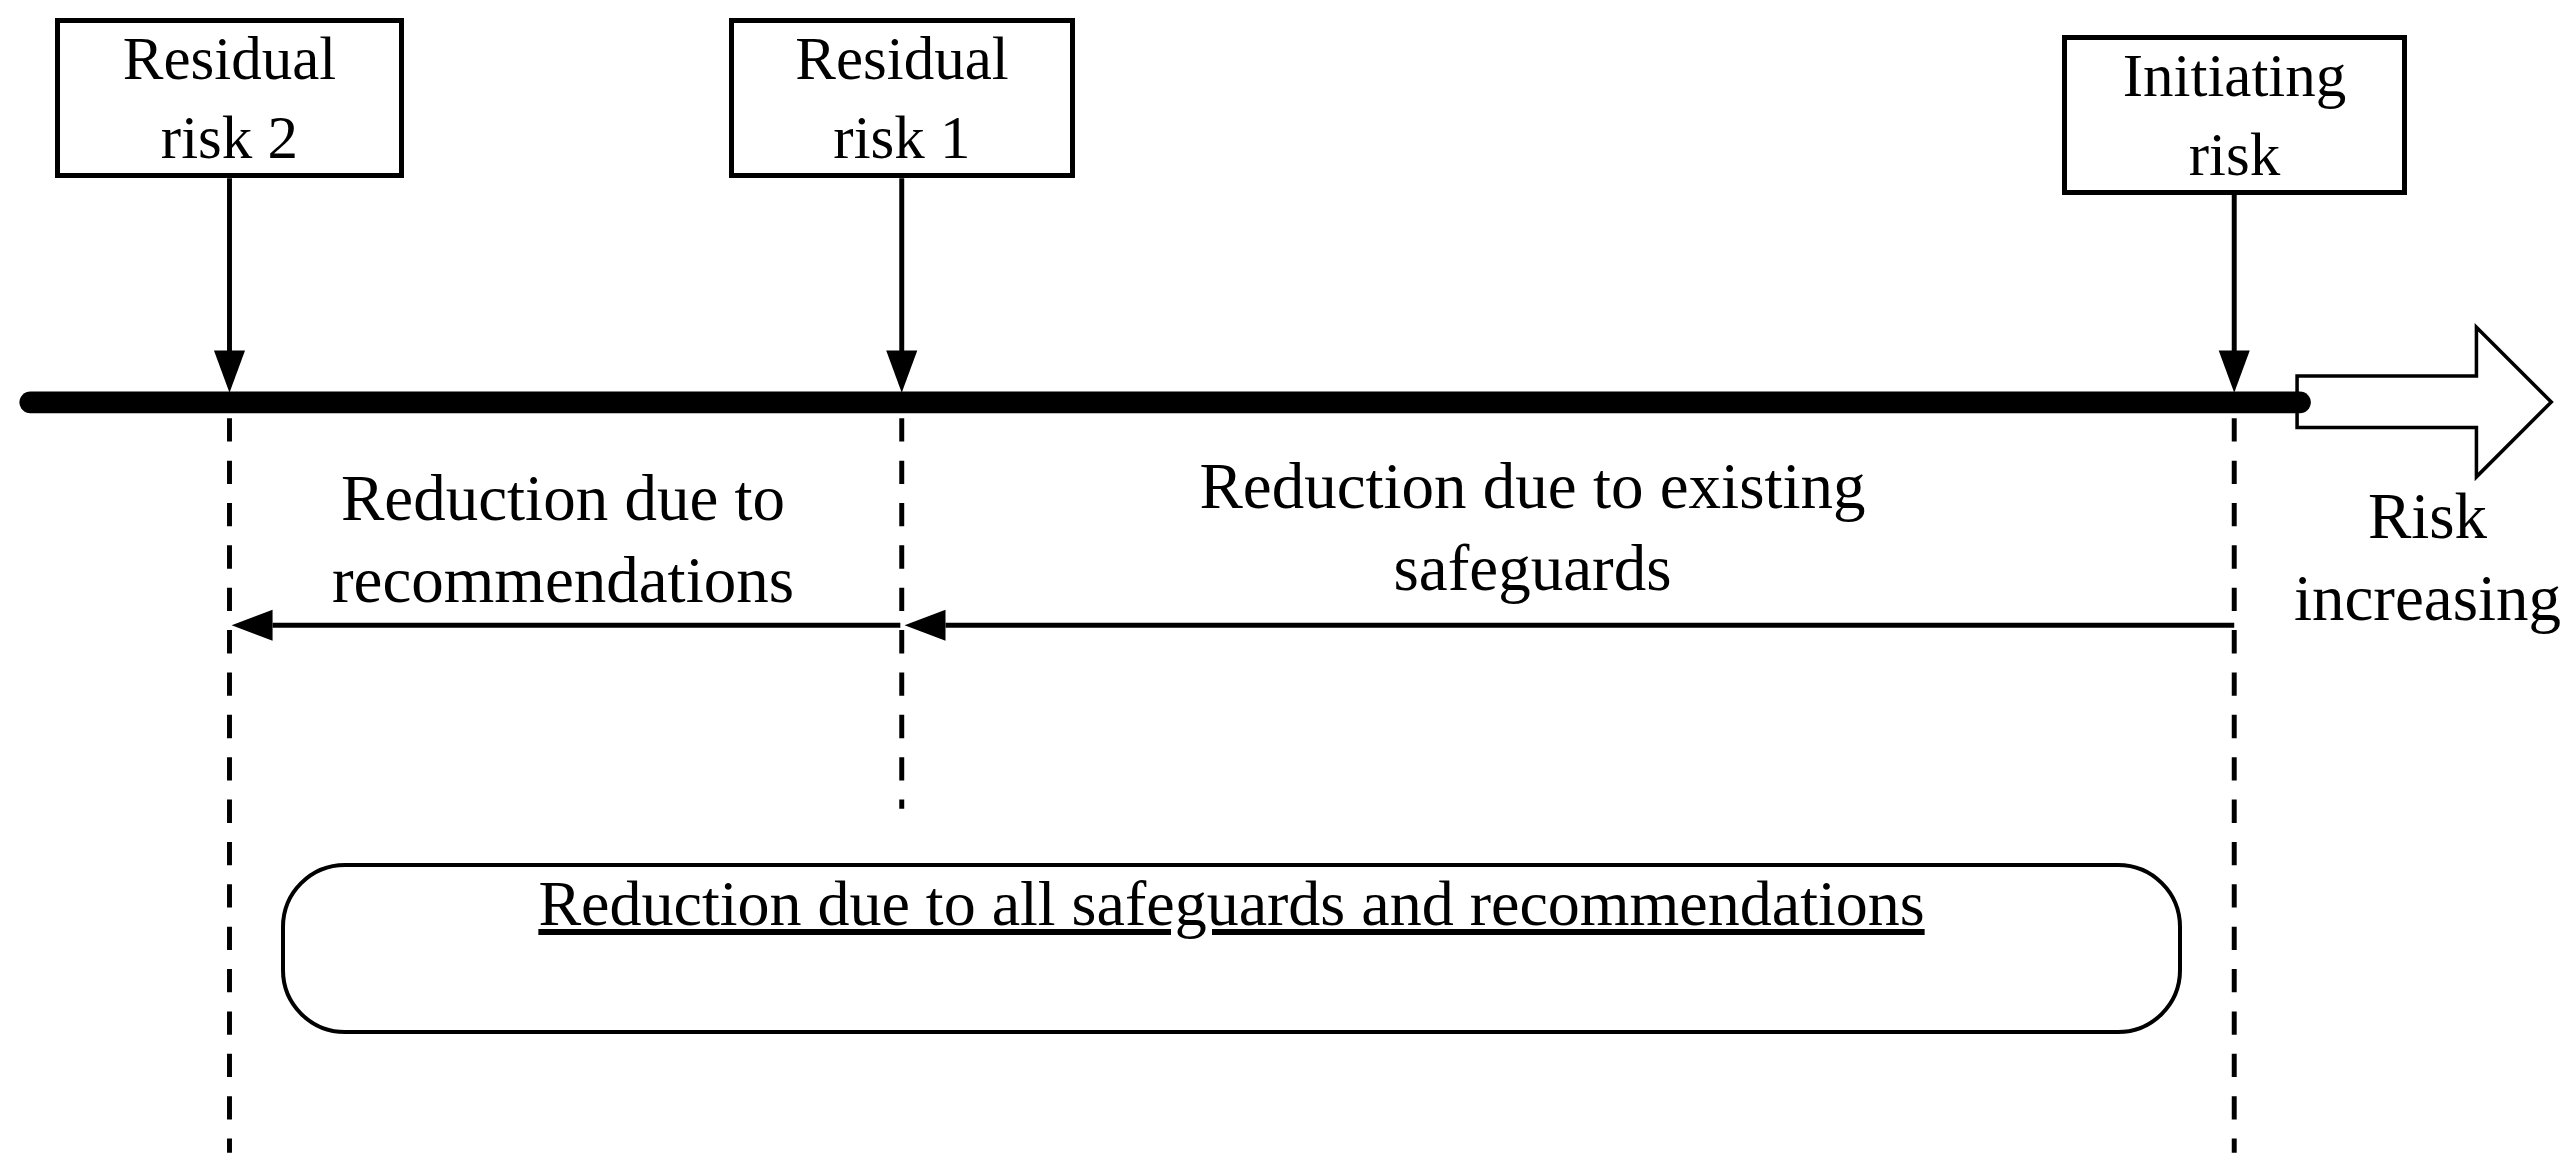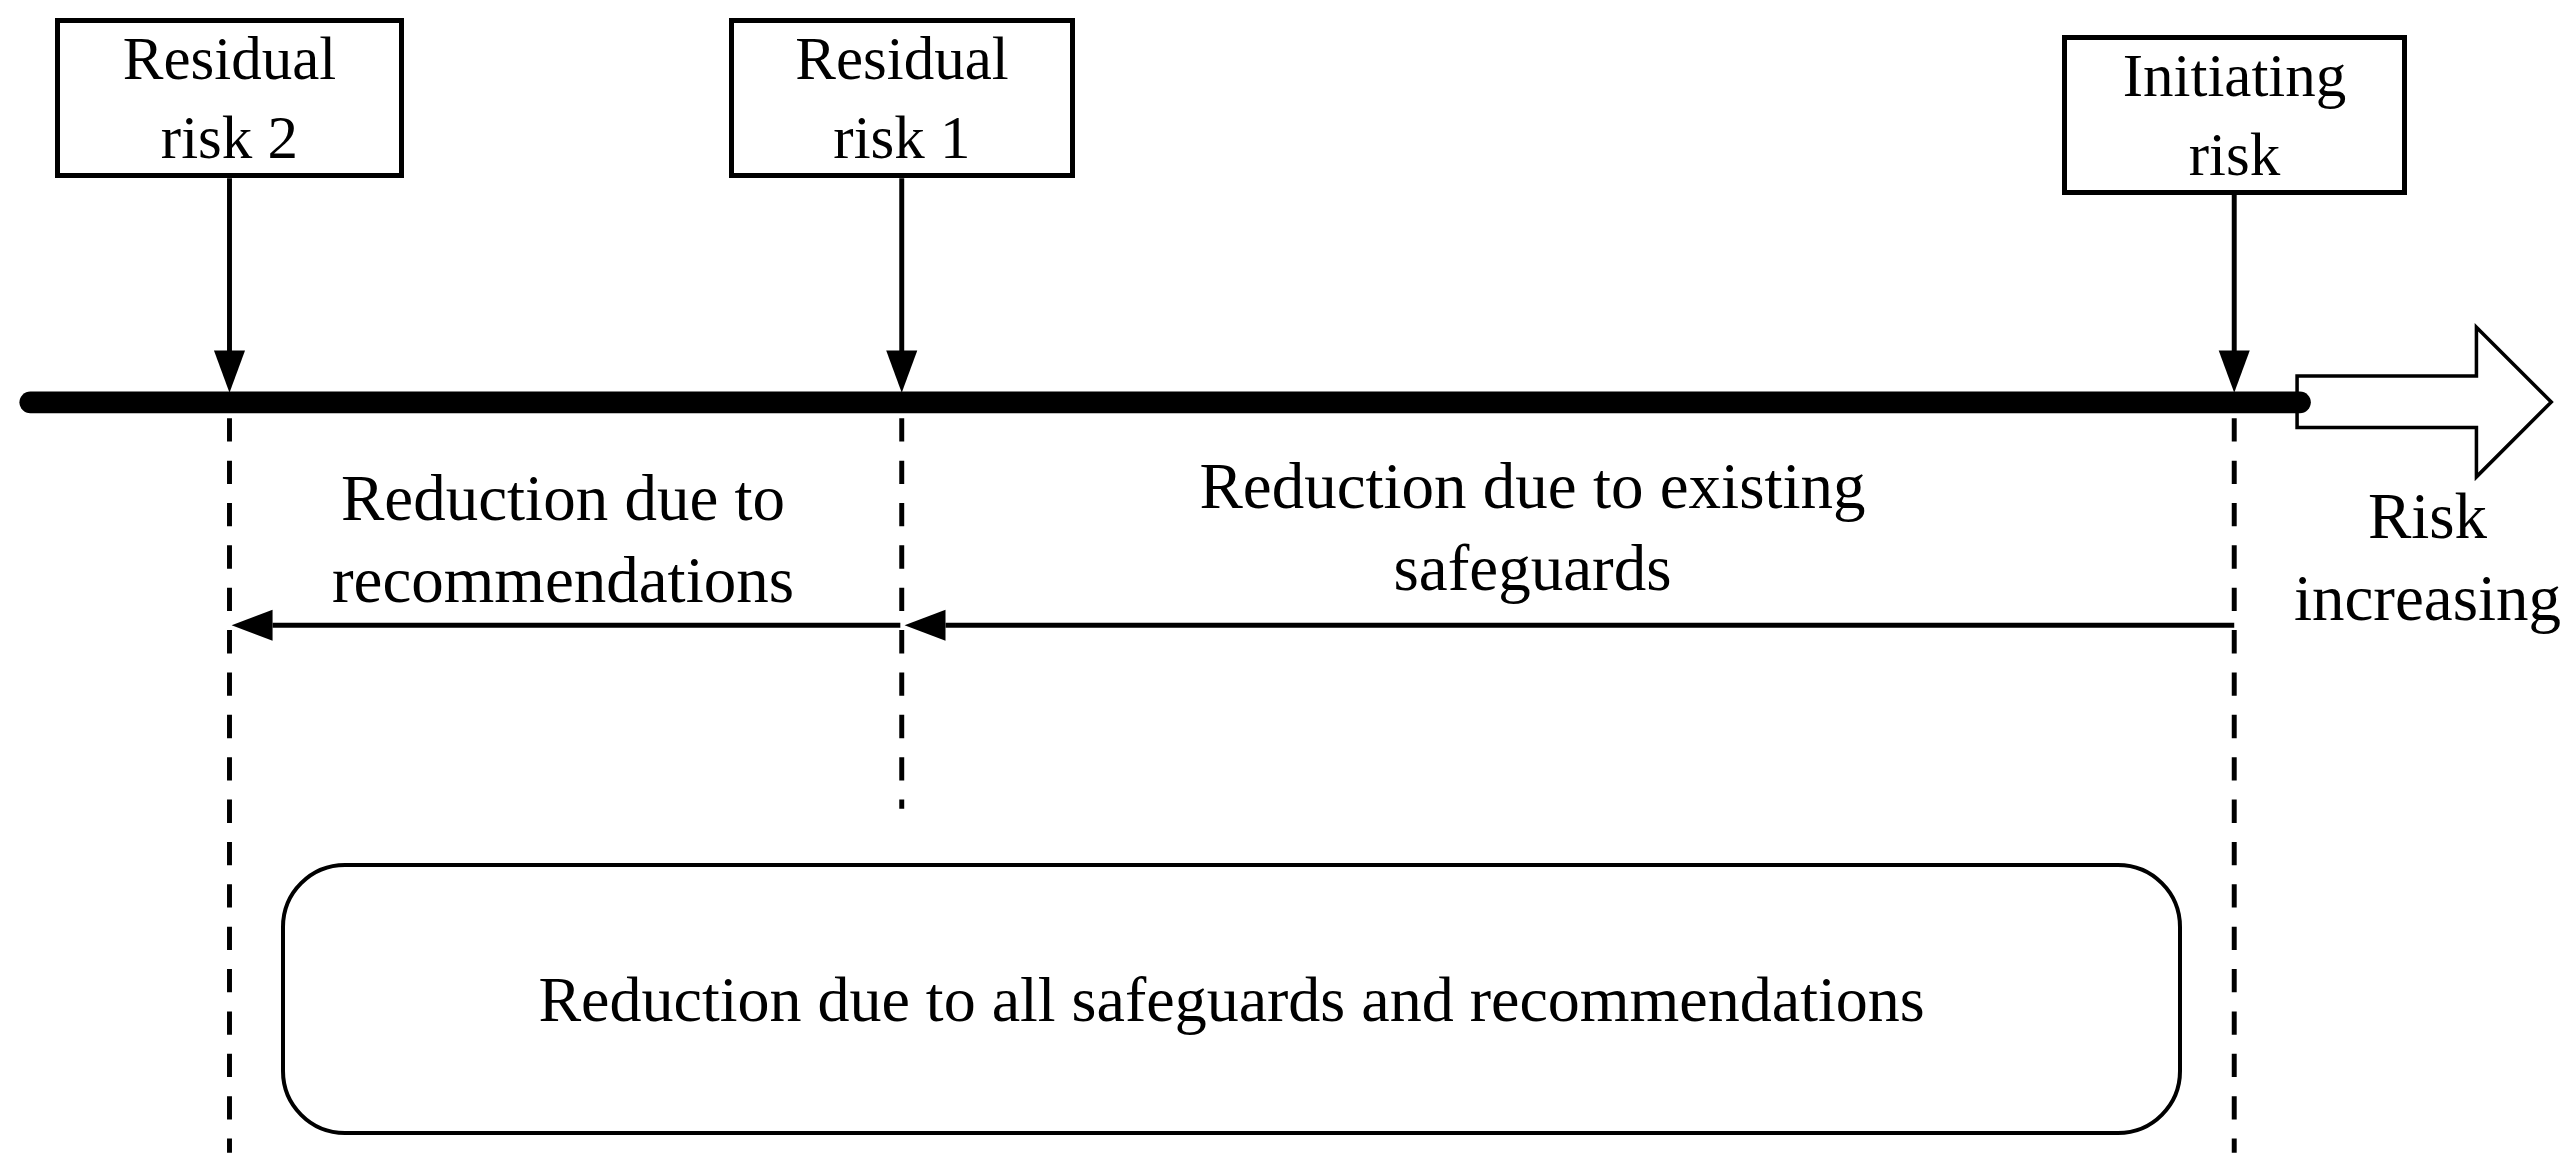--- a/index.html
+++ b/index.html
@@ -22,25 +22,25 @@
   .box-residual-1{ left:729px; top:18.4px; width:346px; height:160px; }
   .box-initiating{ left:2062px; top:18.4px; width:345px; height:160px;margin-top:17px; }
   .annotation{
     position:absolute; text-align:center; white-space:pre-line;
     font-size:65px; line-height:82px;
   }
   .label-recommendations{ left:210px;  top:457px; width:706px; }
   .label-existing{        left:1038px; top:445px; width:989px; }
   .label-risk-increasing{ left:2277px; top:475px; width:301px;  }
   .summary-box{
-    position:absolute; left:281px; top:863px; width:1901px; height:272px;
+    position:absolute; left:281px; top:863px; width:1901px; height:171px;
     box-sizing:border-box; border:4.2px solid var(--ink); border-radius:64px;
     background:var(--paper);
-    display:flex; align-items:center; justify-content:center;
-    text-align:center; font-size:64px; line-height:73px;
+    display:flex; justify-content:center;
+    text-align:center; font-size:64px; line-height:73px;text-decoration:underline;
   }
   svg .ink-stroke{ stroke:var(--ink); }
   svg .ink-fill{ fill:var(--ink); }
 </style>
 </head>
 <body>
 
 <div class="canvas">
 
   <svg class="layer" viewBox="0 0 3648 1652">

